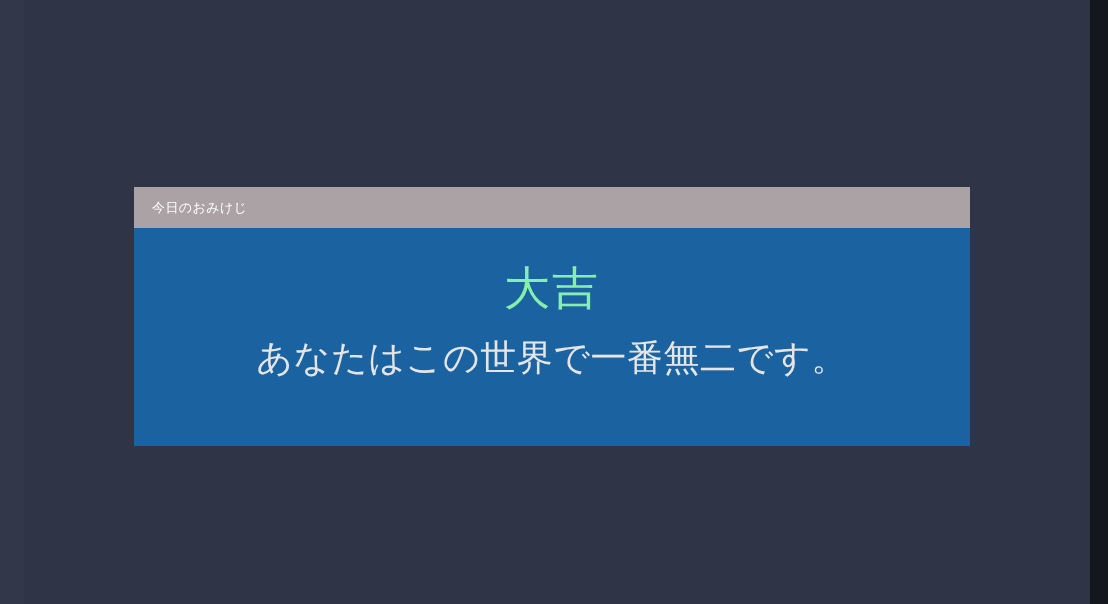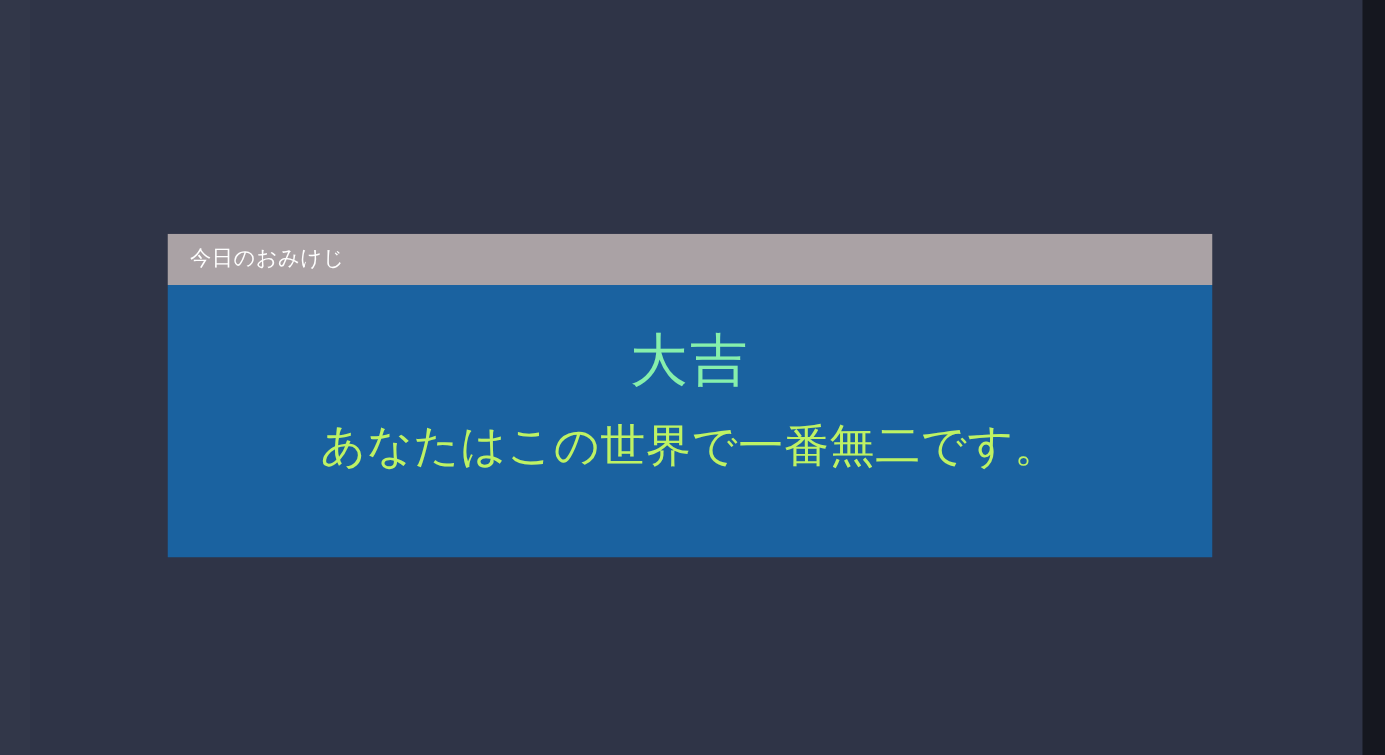--- a/index.html
+++ b/index.html
@@ -55,21 +55,21 @@
     height: 41px;
     background: #aaa2a5;
     display: flex;
     align-items: center;
     padding-left: 18px;
     box-sizing: border-box;
   }
 
   .card-title-text {
     color: #ffffff;
-    font-size: 17px;
+    font-size: 13px;
     font-family: "DejaVu Sans", "Liberation Sans", sans-serif;
     letter-spacing: 0.4px;
     line-height: 1;
   }
 
   .card-body {
     height: 218px;
     background: #1a62a0;
     display: flex;
     flex-direction: column;
@@ -82,21 +82,21 @@
     color: #86efac;
     font-size: 46px;
     line-height: 1.05;
     font-family: "DejaVu Serif", "Liberation Serif", serif;
     font-weight: 400;
     text-align: center;
     letter-spacing: 2px;
   }
 
   .fortune-message {
-    color: #bef264;
+    color: #e5e5e5;
     font-size: 36px;
     line-height: 1.2;
     font-family: "DejaVu Serif", "Liberation Serif", serif;
     font-weight: 400;
     text-align: center;
     margin-top: 24px;
     letter-spacing: 0.5px;
   }
 </style>
 </head>

